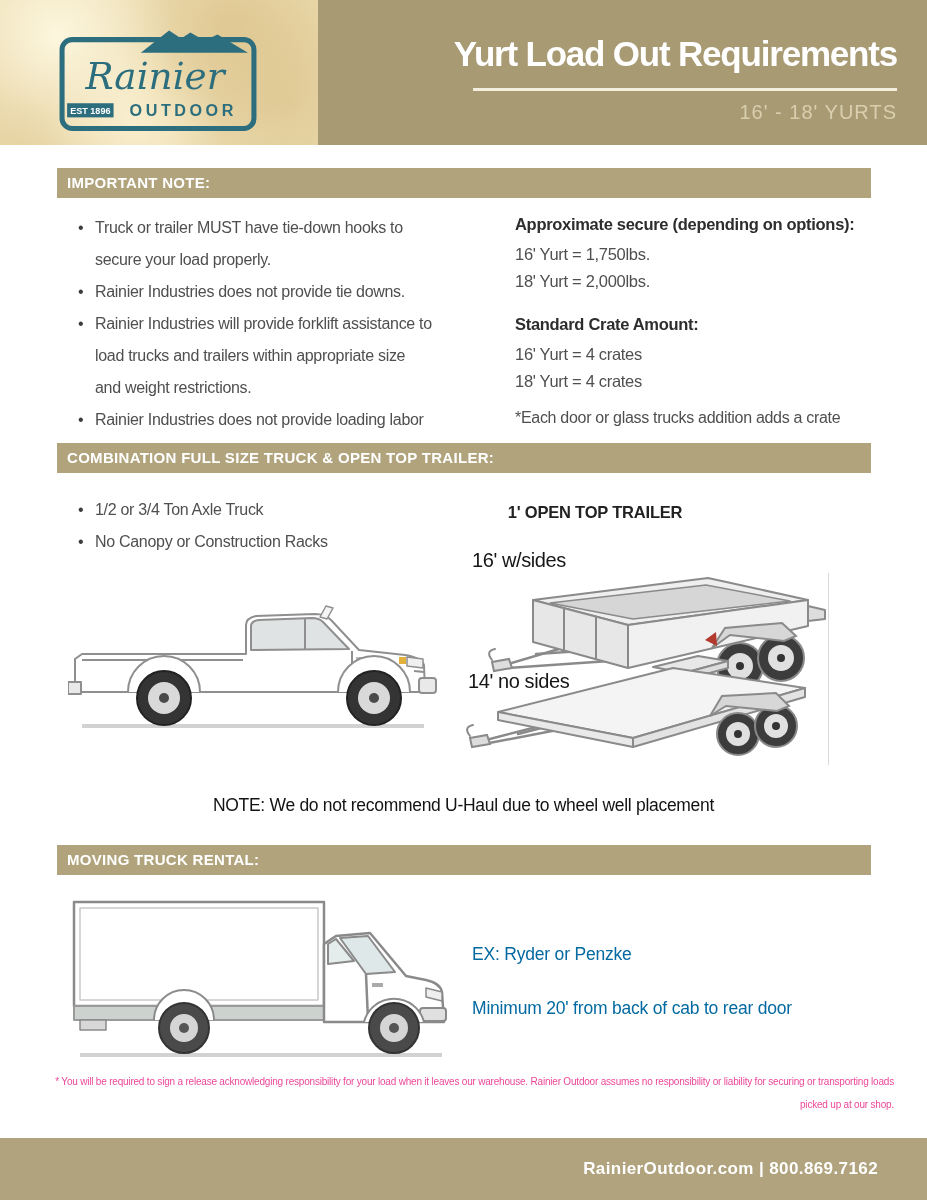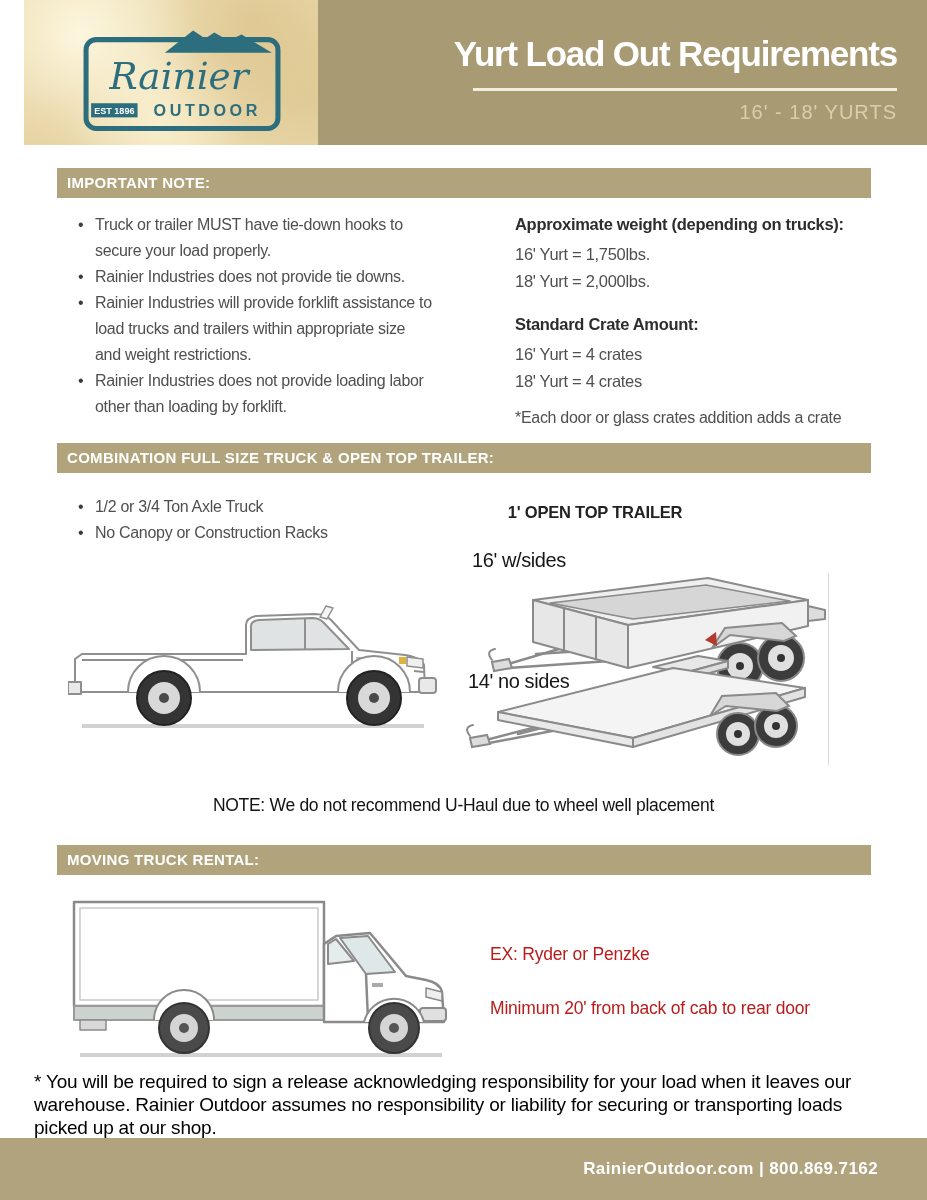--- a/index.html
+++ b/index.html
@@ -12,21 +12,20 @@
   
   .header-left {
     position:absolute; left:0; top:0; width:318px; height:145px;
     background-color:#ecdcb0;
     background-image:
       radial-gradient(circle at 18% 25%, rgba(255,250,228,.9), rgba(255,250,228,0) 42%),
       radial-gradient(circle at 72% 15%, rgba(211,180,118,.45), rgba(211,180,118,0) 45%),
       radial-gradient(circle at 42% 85%, rgba(252,242,212,.8), rgba(252,242,212,0) 40%),
       radial-gradient(circle at 90% 70%, rgba(214,188,130,.5), rgba(214,188,130,0) 42%),
       radial-gradient(circle at 8% 80%, rgba(222,196,140,.5), rgba(222,196,140,0) 35%);
-    margin-left: 24px;
   }
   .logo-svg { position:absolute; left:56px; top:22px; }
   .header-right {
     position:absolute; left:318px; top:0; right:0; height:145px;
     background:#a89b74;
     padding-left:48px;
   }
   .doc-title {
     position:absolute; right:30px; top:34px; white-space:nowrap;
     font-size:35px; font-weight:bold; color:#ffffff; letter-spacing:-1.2px;
@@ -41,21 +40,21 @@
     position:absolute; left:57px; width:814px; height:30px;
     background:#b1a47d; color:#ffffff; font-weight:bold; font-size:15px;
     line-height:30px; padding-left:10px; letter-spacing:.3px; white-space:nowrap;
   }
   #bar-important { top:168px; }
   #bar-combination { top:443px; }
   #bar-moving { top:845px; }
   
   .bullets { position:absolute; list-style:none; }
   .bullets li {
-    position:relative; padding-left:17px; font-size:16px; line-height:26px;
+    position:relative; padding-left:17px; font-size:16px; line-height:32px;
     color:#4f4f4f; letter-spacing:-.3px;
   }
   .bullets li::before { content:"\2022"; position:absolute; left:0; top:0; color:#3c3c3c; }
   #important-bullets { left:78px; top:212px; width:356px; }
   #combination-bullets { left:78px; top:494px; width:340px; }
 
   .info-col { position:absolute; left:515px; top:215px; width:372px; }
   .info-heading { font-size:16.5px; font-weight:bold; color:#2d2d2d; letter-spacing:-.3px; margin-bottom:7px; }
   .info-line { font-size:16.5px; color:#4f4f4f; line-height:27px; letter-spacing:-.3px; }
   .gap-20 { height:20px; } .gap-14 { height:14px; }
@@ -66,27 +65,27 @@
     font-size:16.5px; font-weight:bold; color:#222222; letter-spacing:-.2px; white-space:nowrap;
   }
   .trailer-label { position:absolute; font-size:20px; font-weight:normal; color:#161616; letter-spacing:-.4px; white-space:nowrap; }
   #label-16 { left:472px; top:549px; }
   #label-14 { left:468px; top:670px; }
 
   .center-note {
     position:absolute; left:0; right:0; top:795px; text-align:center;
     font-size:17.5px; font-weight:normal; color:#131313; letter-spacing:-.3px;
   }
-  .moving-text { position:absolute; left:490px; font-size:17.5px; color:#b91c1c; letter-spacing:-.2px; white-space:nowrap; }
+  .moving-text { position:absolute; left:472px; font-size:17.5px; color:#0369a1; letter-spacing:-.2px; white-space:nowrap; }
   #moving-ex { top:944px; }
   #moving-min { top:998px; }
 
   .disclaimer {
-    position:absolute; left:34px; top:1070px; width:860px; text-align:left;
-    font-size:19px; color:#000000; line-height:23px; letter-spacing:-.2px;
+    position:absolute; left:34px; top:1070px; width:860px; text-align:right;
+    font-size:10px; color:#ec4899; line-height:23px; letter-spacing:-.2px;
   }
   
   .footer {
     position:absolute; left:0; right:0; top:1138px; height:62px; background:#b0a37e;
     color:#ffffff; font-weight:bold; font-size:17px; line-height:62px;
     text-align:right; padding-right:49px; letter-spacing:.4px;
   }
   
   .illo { position:absolute; }
   #pickup-illo   { left:68px;  top:593px; }
@@ -119,29 +118,29 @@
   <div class="section-bar" id="bar-important">IMPORTANT NOTE:</div>
 
   <ul class="bullets" id="important-bullets">
     <li>Truck or trailer MUST have tie-down hooks to secure your load properly.</li>
     <li>Rainier Industries does not provide tie downs.</li>
     <li>Rainier Industries will provide forklift assistance to load trucks and trailers within appropriate size and weight restrictions.</li>
     <li>Rainier Industries does not provide loading labor other than loading by forklift.</li>
   </ul>
 
   <div class="info-col">
-    <div class="info-heading">Approximate weight (depending on trucks):</div>
+    <div class="info-heading">Approximate secure (depending on options):</div>
     <div class="info-line">16' Yurt = 1,750lbs.</div>
     <div class="info-line">18' Yurt = 2,000lbs.</div>
     <div class="gap-20"></div>
     <div class="info-heading">Standard Crate Amount:</div>
     <div class="info-line">16' Yurt = 4 crates</div>
     <div class="info-line">18' Yurt = 4 crates</div>
     <div class="gap-14"></div>
-    <div class="info-note">*Each door or glass crates addition adds a crate</div>
+    <div class="info-note">*Each door or glass trucks addition adds a crate</div>
   </div>
 
   <div class="section-bar" id="bar-combination">COMBINATION FULL SIZE TRUCK &amp; OPEN TOP TRAILER:</div>
 
   <ul class="bullets" id="combination-bullets">
     <li>1/2 or 3/4 Ton Axle Truck</li>
     <li>No Canopy or Construction Racks</li>
   </ul>
 
   <div class="trailer-heading">1' OPEN TOP TRAILER</div>

